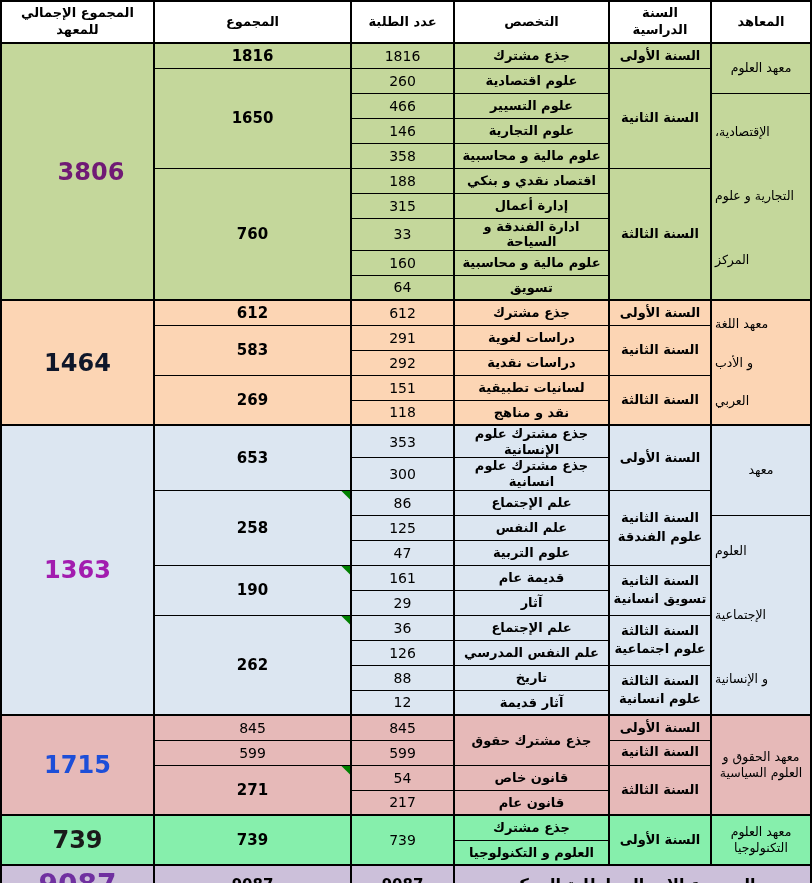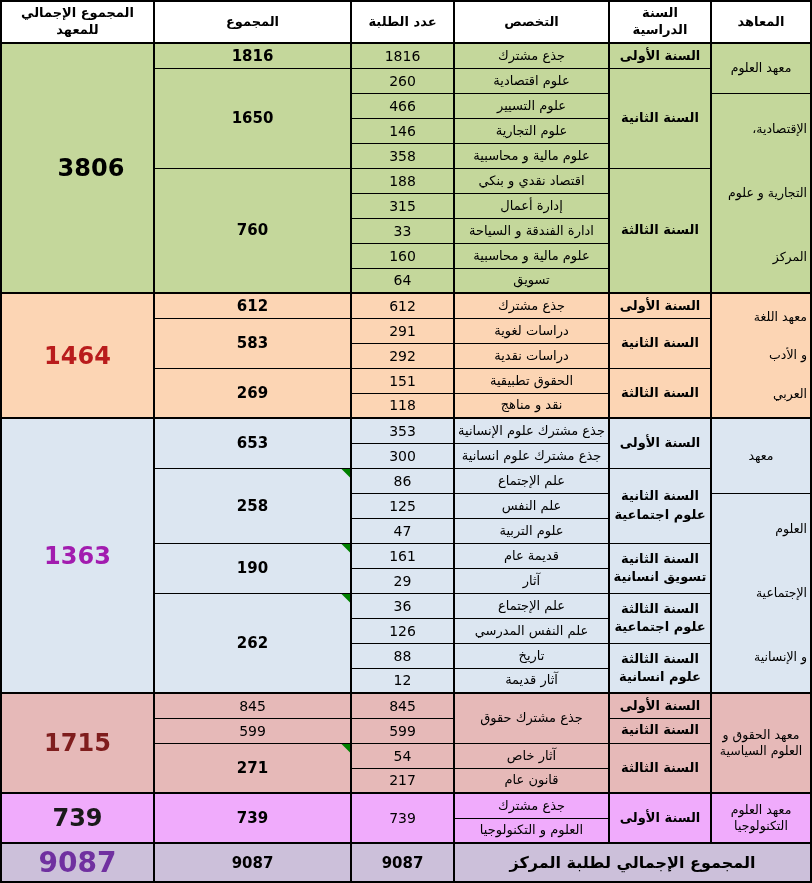--- a/index.html
+++ b/index.html
@@ -11,37 +11,37 @@
   tr{height:25px;}
   tr.hdr{height:42px;}
   tr.ftr{height:39px;}
   th{font-size:13px;font-weight:bold;background:#fff;border-bottom-width:2px;line-height:1.3;}
   .st{border-top-width:2px;}
   
   .bg-g{background:#c4d79b;}
   .bg-o{background:#fcd5b4;}
   .bg-b{background:#dce6f1;}
   .bg-r{background:#e6b9b8;}
-  .bg-t{background:#f0abfc;}
+  .bg-t{background:#86efac;}
   .bg-p{background:#ccc0da;}
   
-  .spec{font-size:13px;font-weight:normal;line-height:1.2;}
+  .spec{font-size:13px;font-weight:bold;line-height:1.2;}
   .cnt{font-size:14px;font-weight:normal;}
   .sum{font-size:15px;font-weight:bold;position:relative;}
   .sum-light{font-size:14px;font-weight:normal;}
   .year{font-size:13px;font-weight:bold;line-height:1.4;}
   .inst{font-size:12.5px;font-weight:normal;line-height:1.3;}
   .gtotal{font-size:24px;font-weight:bold;}
-  .c-green{color:#000000;padding-left:30px;}
-  .c-orange{color:#b91c1c;margin-top:46px;}
+  .c-green{color:#701a75;padding-left:30px;}
+  .c-orange{color:#0f172a;margin-top:46px;}
   .c-navy{color:#a21caf;}
-  .c-darkred{color:#7f1d1d;}
+  .c-darkred{color:#1d4ed8;}
   .c-black{color:#1a1a1a;}
   .c-purple{color:#7030a0;}
-  .dist{display:flex;flex-direction:column;justify-content:space-around;align-items:flex-start;}
+  .dist{display:flex;flex-direction:column;justify-content:space-around;align-items:flex-end;}
   .dist-8{height:192px;}
   .dist-5{height:116px;}
   .flag{position:absolute;top:0;right:0;width:9px;height:9px;background:#008000;
         clip-path:polygon(100% 0,0 0,100% 100%);}
   .ftr-label{font-size:16px;font-weight:bold;}
   .ftr-cnt{font-size:15px;font-weight:bold;}
   .ftr-grand{font-size:28px;font-weight:bold;}
 </style>
 </head>
 <body>
@@ -142,21 +142,21 @@
       <td class="bg-o spec">دراسات لغوية</td>
       <td class="bg-o cnt">291</td>
       <td class="bg-o sum" rowspan="2">583</td>
     </tr>
     <tr>
       <td class="bg-o spec">دراسات نقدية</td>
       <td class="bg-o cnt">292</td>
     </tr>
     <tr>
       <td class="bg-o year" rowspan="2">السنة الثالثة</td>
-      <td class="bg-o spec">الحقوق تطبيقية</td>
+      <td class="bg-o spec">لسانيات تطبيقية</td>
       <td class="bg-o cnt">151</td>
       <td class="bg-o sum" rowspan="2">269</td>
     </tr>
     <tr>
       <td class="bg-o spec">نقد و مناهج</td>
       <td class="bg-o cnt">118</td>
     </tr>
 
     <tr>
       <td class="bg-b inst st" rowspan="3">معهد</td>
@@ -164,21 +164,21 @@
       <td class="bg-b spec st">جذع مشترك علوم الإنسانية</td>
       <td class="bg-b cnt st">353</td>
       <td class="bg-b sum st" rowspan="2">653</td>
       <td class="bg-b gtotal c-navy st" rowspan="11">1363</td>
     </tr>
     <tr>
       <td class="bg-b spec">جذع مشترك علوم انسانية</td>
       <td class="bg-b cnt">300</td>
     </tr>
     <tr>
-      <td class="bg-b year" rowspan="3">السنة الثانية علوم اجتماعية</td>
+      <td class="bg-b year" rowspan="3">السنة الثانية علوم الفندقة</td>
       <td class="bg-b spec">علم الإجتماع</td>
       <td class="bg-b cnt">86</td>
       <td class="bg-b sum" rowspan="3"><span class="flag"></span><span>258</span></td>
     </tr>
     <tr>
       <td class="bg-b inst" rowspan="8">
         <div class="dist dist-8">
           <span>العلوم</span>
           <span>الإجتماعية</span>
           <span>و الإنسانية</span>
@@ -229,21 +229,21 @@
       <td class="bg-r sum-light st">845</td>
       <td class="bg-r gtotal c-darkred st" rowspan="4">1715</td>
     </tr>
     <tr>
       <td class="bg-r year">السنة الثانية</td>
       <td class="bg-r cnt">599</td>
       <td class="bg-r sum-light">599</td>
     </tr>
     <tr>
       <td class="bg-r year" rowspan="2">السنة الثالثة</td>
-      <td class="bg-r spec">آثار خاص</td>
+      <td class="bg-r spec">قانون خاص</td>
       <td class="bg-r cnt">54</td>
       <td class="bg-r sum" rowspan="2"><span class="flag"></span><span>271</span></td>
     </tr>
     <tr>
       <td class="bg-r spec">قانون عام</td>
       <td class="bg-r cnt">217</td>
     </tr>
 
     <tr>
       <td class="bg-t inst st" rowspan="2">معهد العلوم التكنولوجيا</td>

